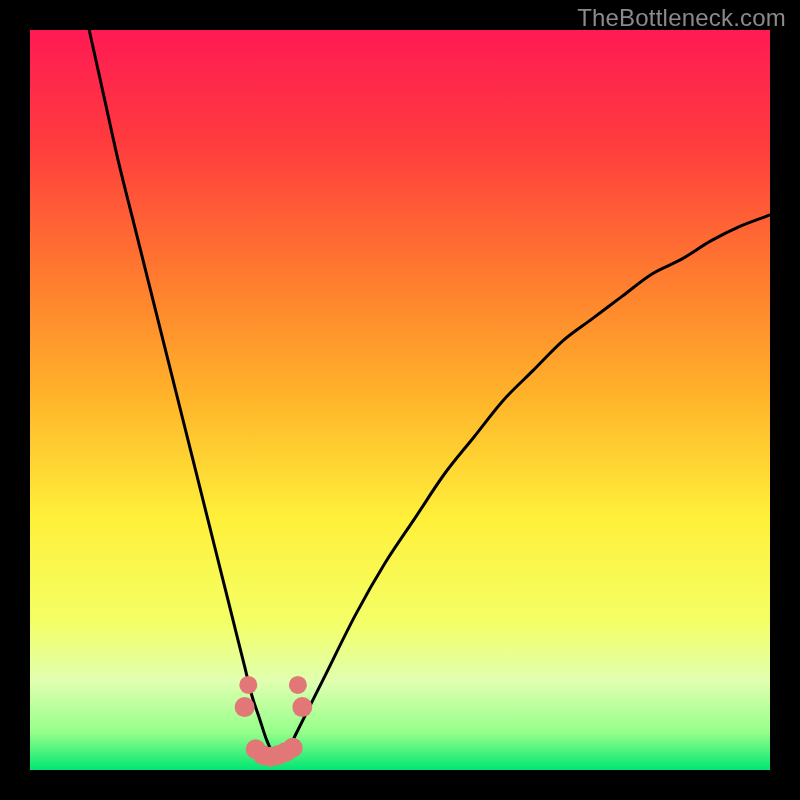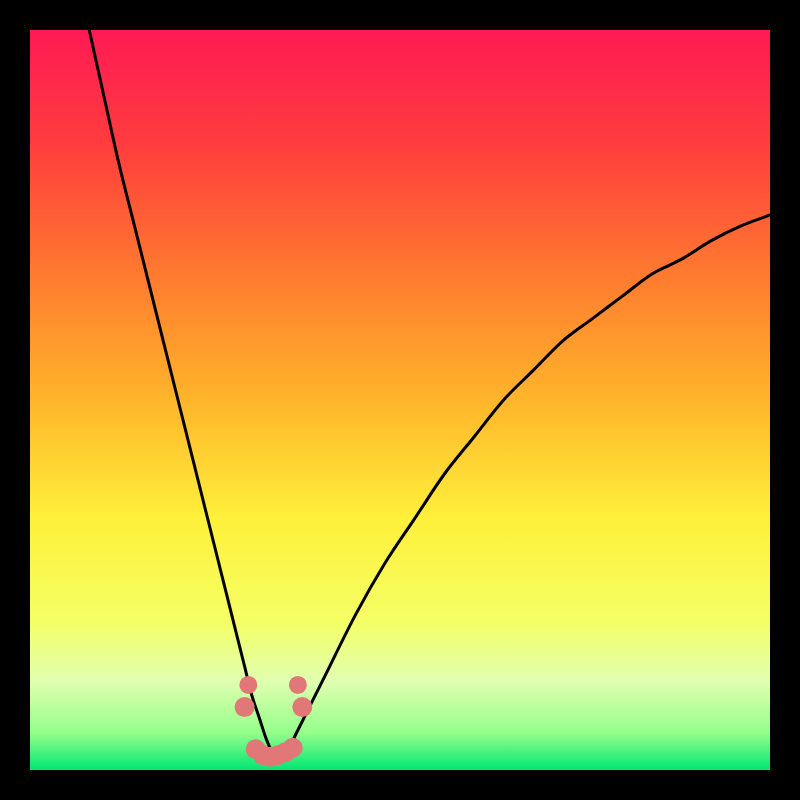--- a/index.html
+++ b/index.html
@@ -31,20 +31,21 @@
   svg.plot {
     position: absolute;
     left: 30px;
     top: 30px;
   }
 </style>
 </head>
 <body>
 
 <div class="frame">
+  <div class="watermark">TheBottleneck.com</div>
   <svg class="plot" width="740" height="740" viewBox="0 0 740 740" preserveAspectRatio="none">
     <defs>
       <linearGradient id="bg-grad" x1="0" y1="0" x2="0" y2="1">
           <stop offset="0%" stop-color="#ff1a54"></stop>
           <stop offset="15%" stop-color="#ff3b3e"></stop>
           <stop offset="33%" stop-color="#ff7a2f"></stop>
           <stop offset="50%" stop-color="#ffb52a"></stop>
           <stop offset="66%" stop-color="#fff03a"></stop>
           <stop offset="80%" stop-color="#f4ff66"></stop>
           <stop offset="88%" stop-color="#e0ffb0"></stop>

